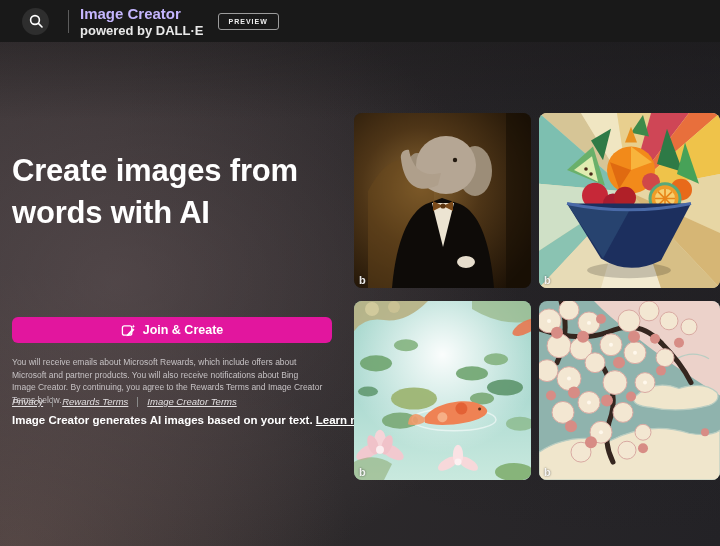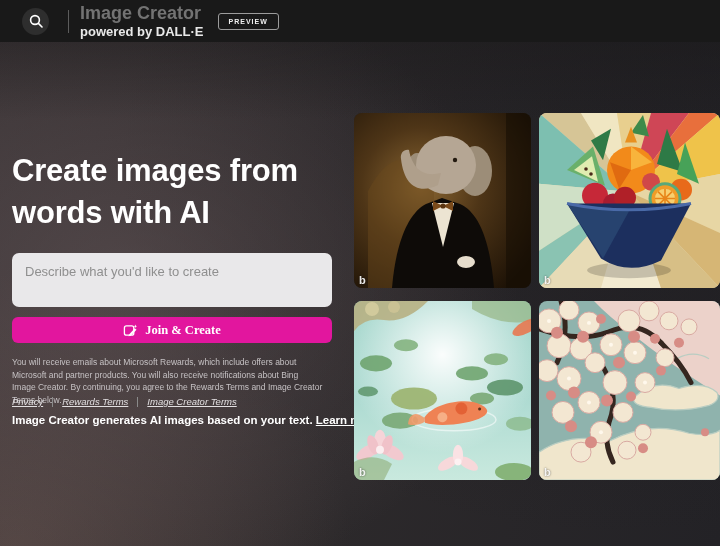--- a/index.html
+++ b/index.html
@@ -15,34 +15,34 @@
   }
   
   .header{position:absolute;left:0;top:0;width:720px;height:42px;background:#191919;display:flex;align-items:center;}
   .brand{display:flex;align-items:center;gap:8px;margin-left:14px;cursor:pointer;}
   .mslogo{display:grid;grid-template-columns:7px 7px;grid-template-rows:7px 7px;gap:1px;}
   .mslogo span{background:#f3f3f3;display:block;}
   .brand-text{color:#fff;font-size:13px;font-weight:600;letter-spacing:.1px;}
   .search-circle{width:27px;height:27px;border-radius:50%;background:#2e2e2e;display:flex;align-items:center;justify-content:center;margin-left:22px;cursor:pointer;}
   .hdr-divider{width:1px;height:23px;background:#5c5c5c;margin-left:19px;}
   .app-title-block{margin-left:11px;line-height:1;}
-  .app-title{color:#737373;font-size:18px;font-weight:700;}
+  .app-title{color:#c4b5fd;font-size:15px;font-weight:700;}
   .app-subtitle{color:#e9e9e9;font-size:13px;font-weight:700;margin-top:3px;}
   .preview-badge{margin-left:14px;border:1px solid #9c9c9c;border-radius:3px;color:#f0f0f0;
     font-size:7px;font-weight:600;letter-spacing:1px;padding:4px 10px;line-height:1;}
   
   .hero-heading{position:absolute;left:12px;top:150px;width:322px;margin:0;color:#fff;
     font-size:31px;line-height:42px;font-weight:700;letter-spacing:-.2px;}
   .prompt-input{position:absolute;left:12px;top:253px;width:320px;height:54px;box-sizing:border-box;
     background:#e9e8ea;border:none;border-radius:7px;resize:none;padding:11px 13px;
     font-family:"Liberation Sans",sans-serif;font-size:13px;color:#333;outline:none;}
   .prompt-input::placeholder{color:#8f8f8f;}
   .join-btn{position:absolute;left:12px;top:317px;width:320px;height:26px;border:none;border-radius:6px;
     display:flex;align-items:center;justify-content:center;gap:7px;cursor:pointer;
-    color:#fff;font-family:Liberation Serif, serif;font-size:12.5px;font-weight:700;}
+    color:#fff;font-family:Liberation Sans, sans-serif;font-size:12.5px;font-weight:700;}
   .legal{position:absolute;left:12px;top:356px;width:312px;margin:0;color:#c6c2c4;font-size:8.5px;line-height:12.5px;}
   .links{position:absolute;left:12px;top:396px;display:flex;align-items:center;}
   .links a{color:#e2dfe1;font-size:9.5px;text-decoration:underline;cursor:pointer;font-style:italic;}
   .link-sep{width:1px;height:10px;background:#8a8a8a;margin:0 9px;}
   .footnote{position:absolute;left:12px;top:414px;margin:0;color:#fff;font-size:11.5px;font-weight:700;}
   .footnote a{color:#fff;text-decoration:underline;cursor:pointer;}
   
   .gallery{position:absolute;left:354px;top:113px;display:grid;
     grid-template-columns:177px 181px;grid-template-rows:175px 179px;column-gap:8px;row-gap:13px;}
   .tile{position:relative;border-radius:8px;overflow:hidden;background:#222;cursor:pointer;}
@@ -65,21 +65,20 @@
     <div class="hdr-divider"></div>
     <div class="app-title-block">
       <div class="app-title">Image Creator</div>
       <div class="app-subtitle">powered by DALL·E</div>
     </div>
     <div class="preview-badge">PREVIEW</div>
   </header>
 
   <h1 class="hero-heading">Create images from words with AI</h1>
 
-  <textarea class="prompt-input" placeholder="Describe what you'd like to create" style=""></textarea>
 
   <button class="join-btn" id="join-btn" style="background: rgb(226, 22, 158);">
     <svg width="15" height="15" viewBox="0 0 16 16">
       <rect x="1.5" y="3" width="10" height="10" rx="2.2" fill="none" stroke="#fff" stroke-width="1.4"></rect>
       <path d="M6.5 12.2 L12.6 5.6 L14.4 7.3 L8.4 13.6 L5.8 14.2 Z" fill="#fff"></path>
       <path d="M13.2 1.6 l.5 1.3 1.3.5 -1.3.5 -.5 1.3 -.5 -1.3 -1.3 -.5 1.3 -.5 Z" fill="#fff"></path>
     </svg>
     <span>Join &amp; Create</span>
   </button>
 

